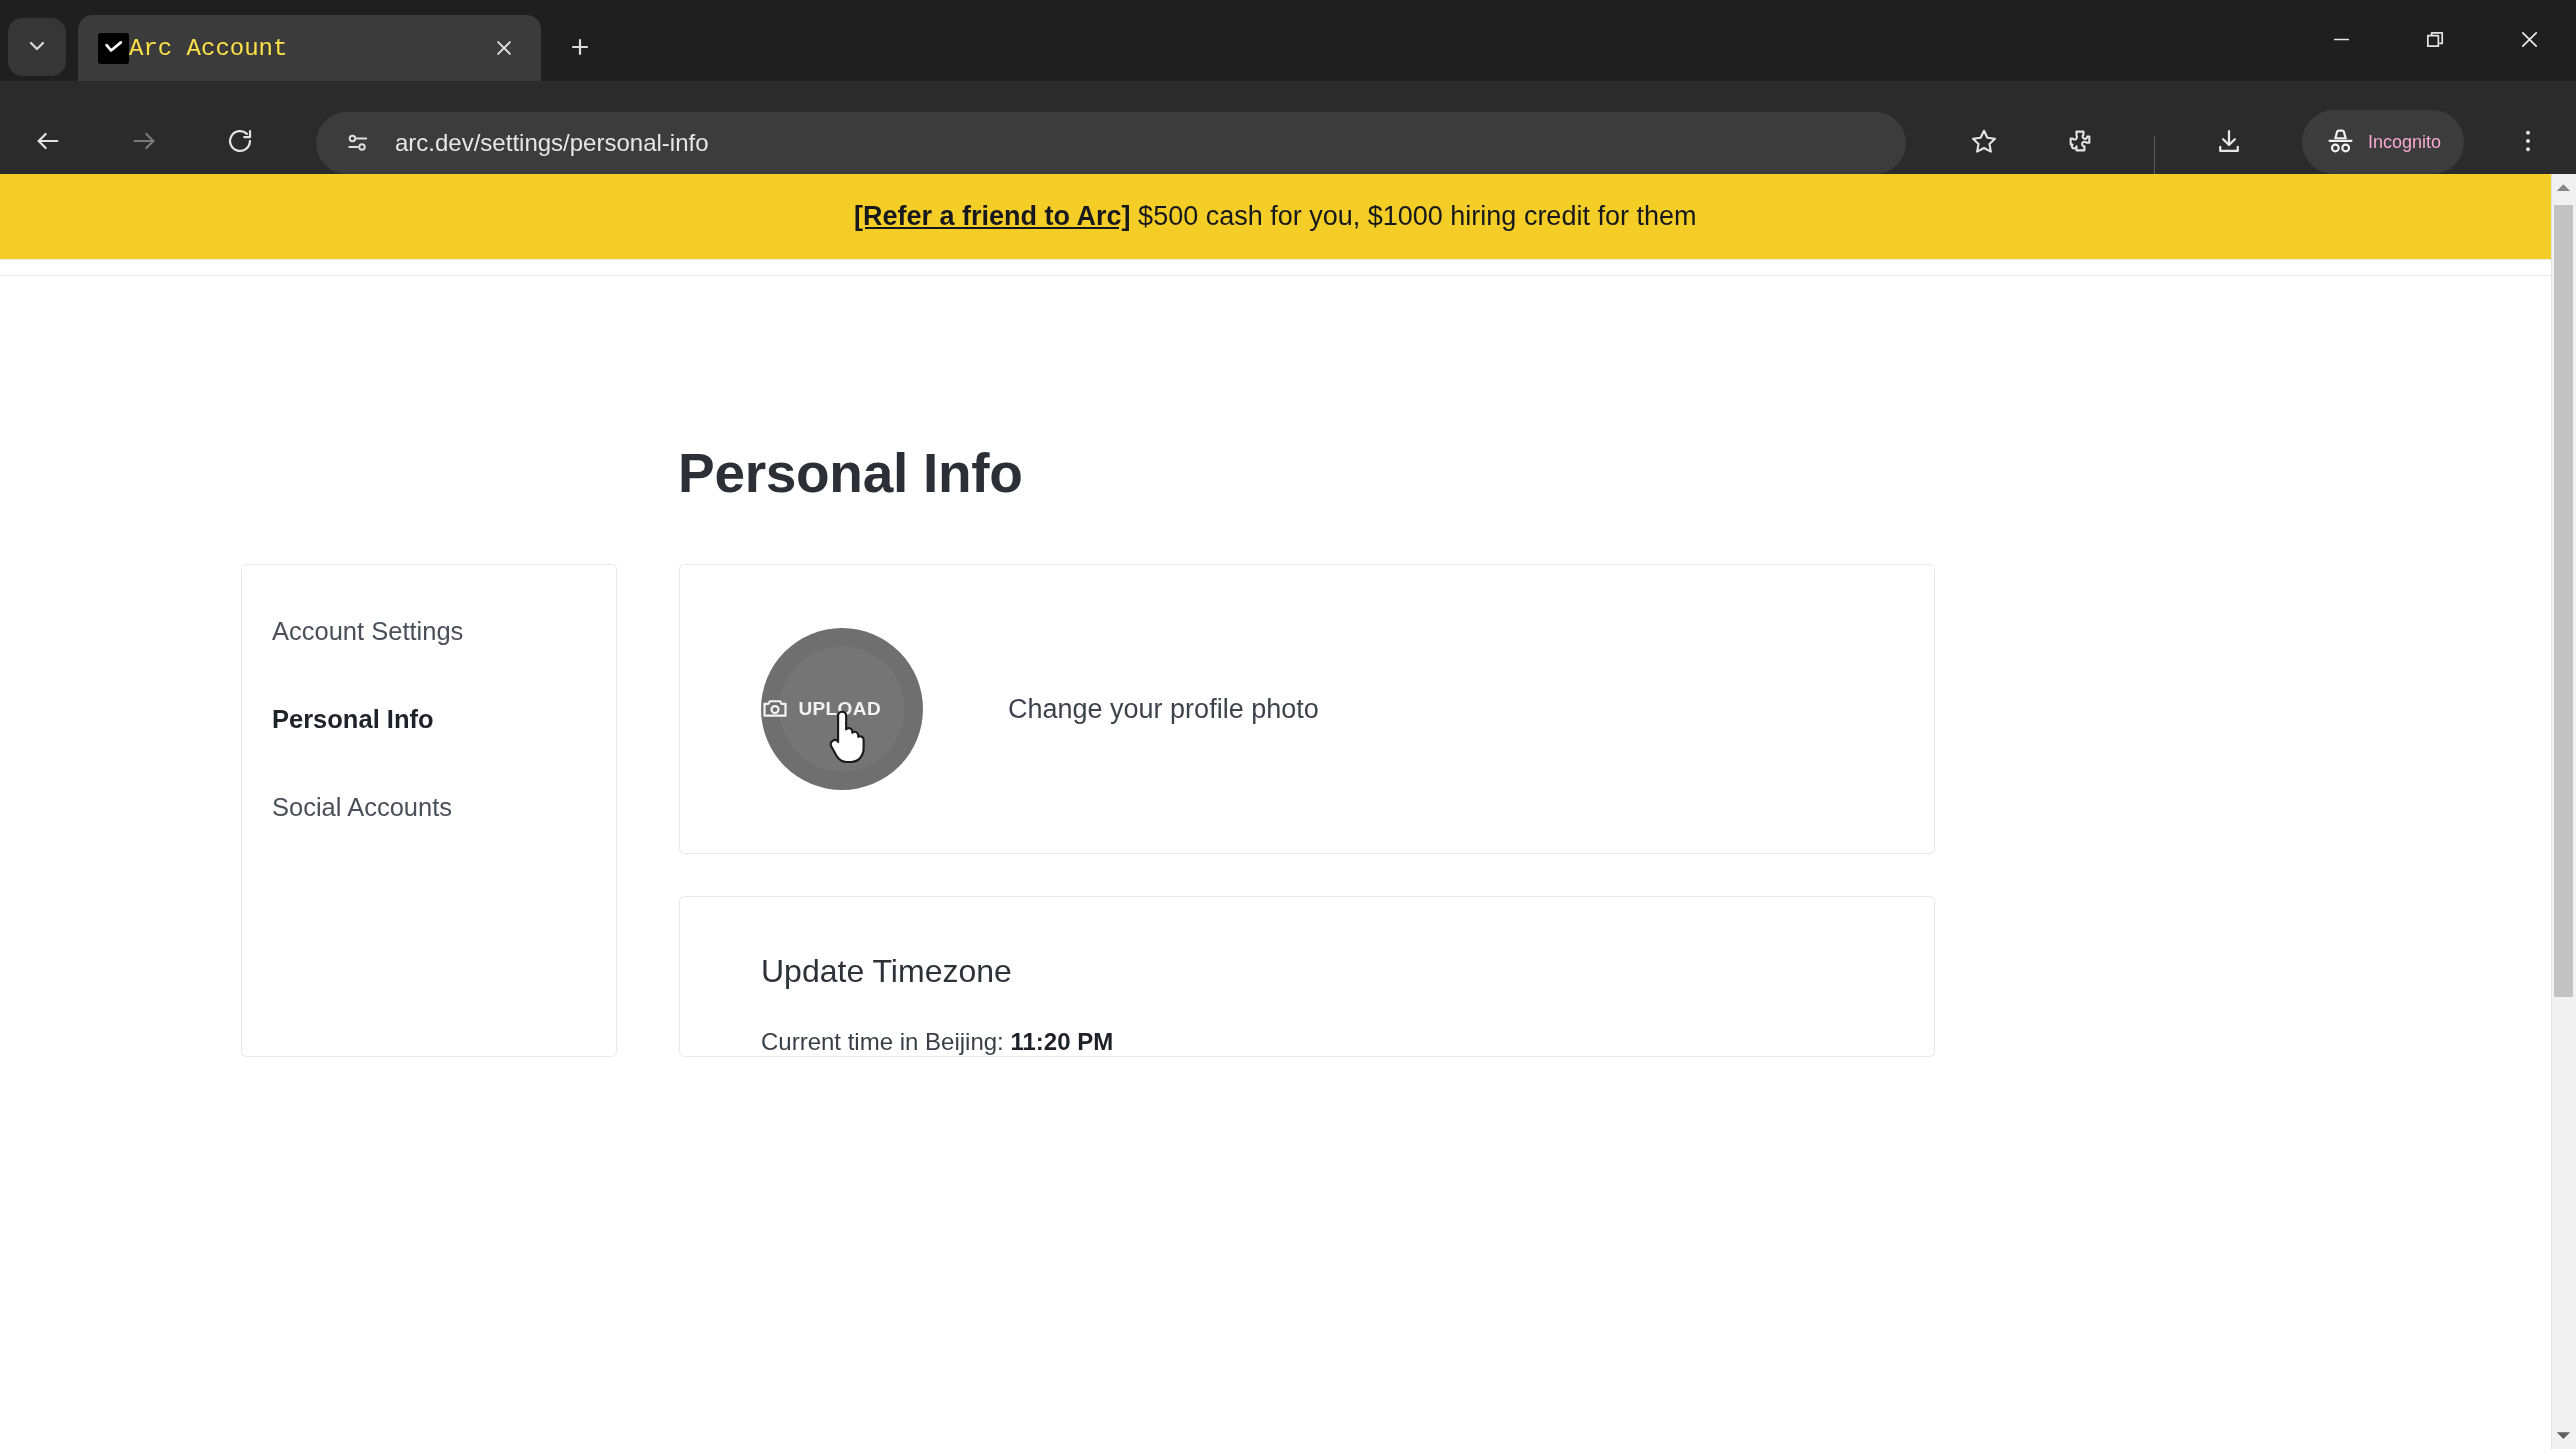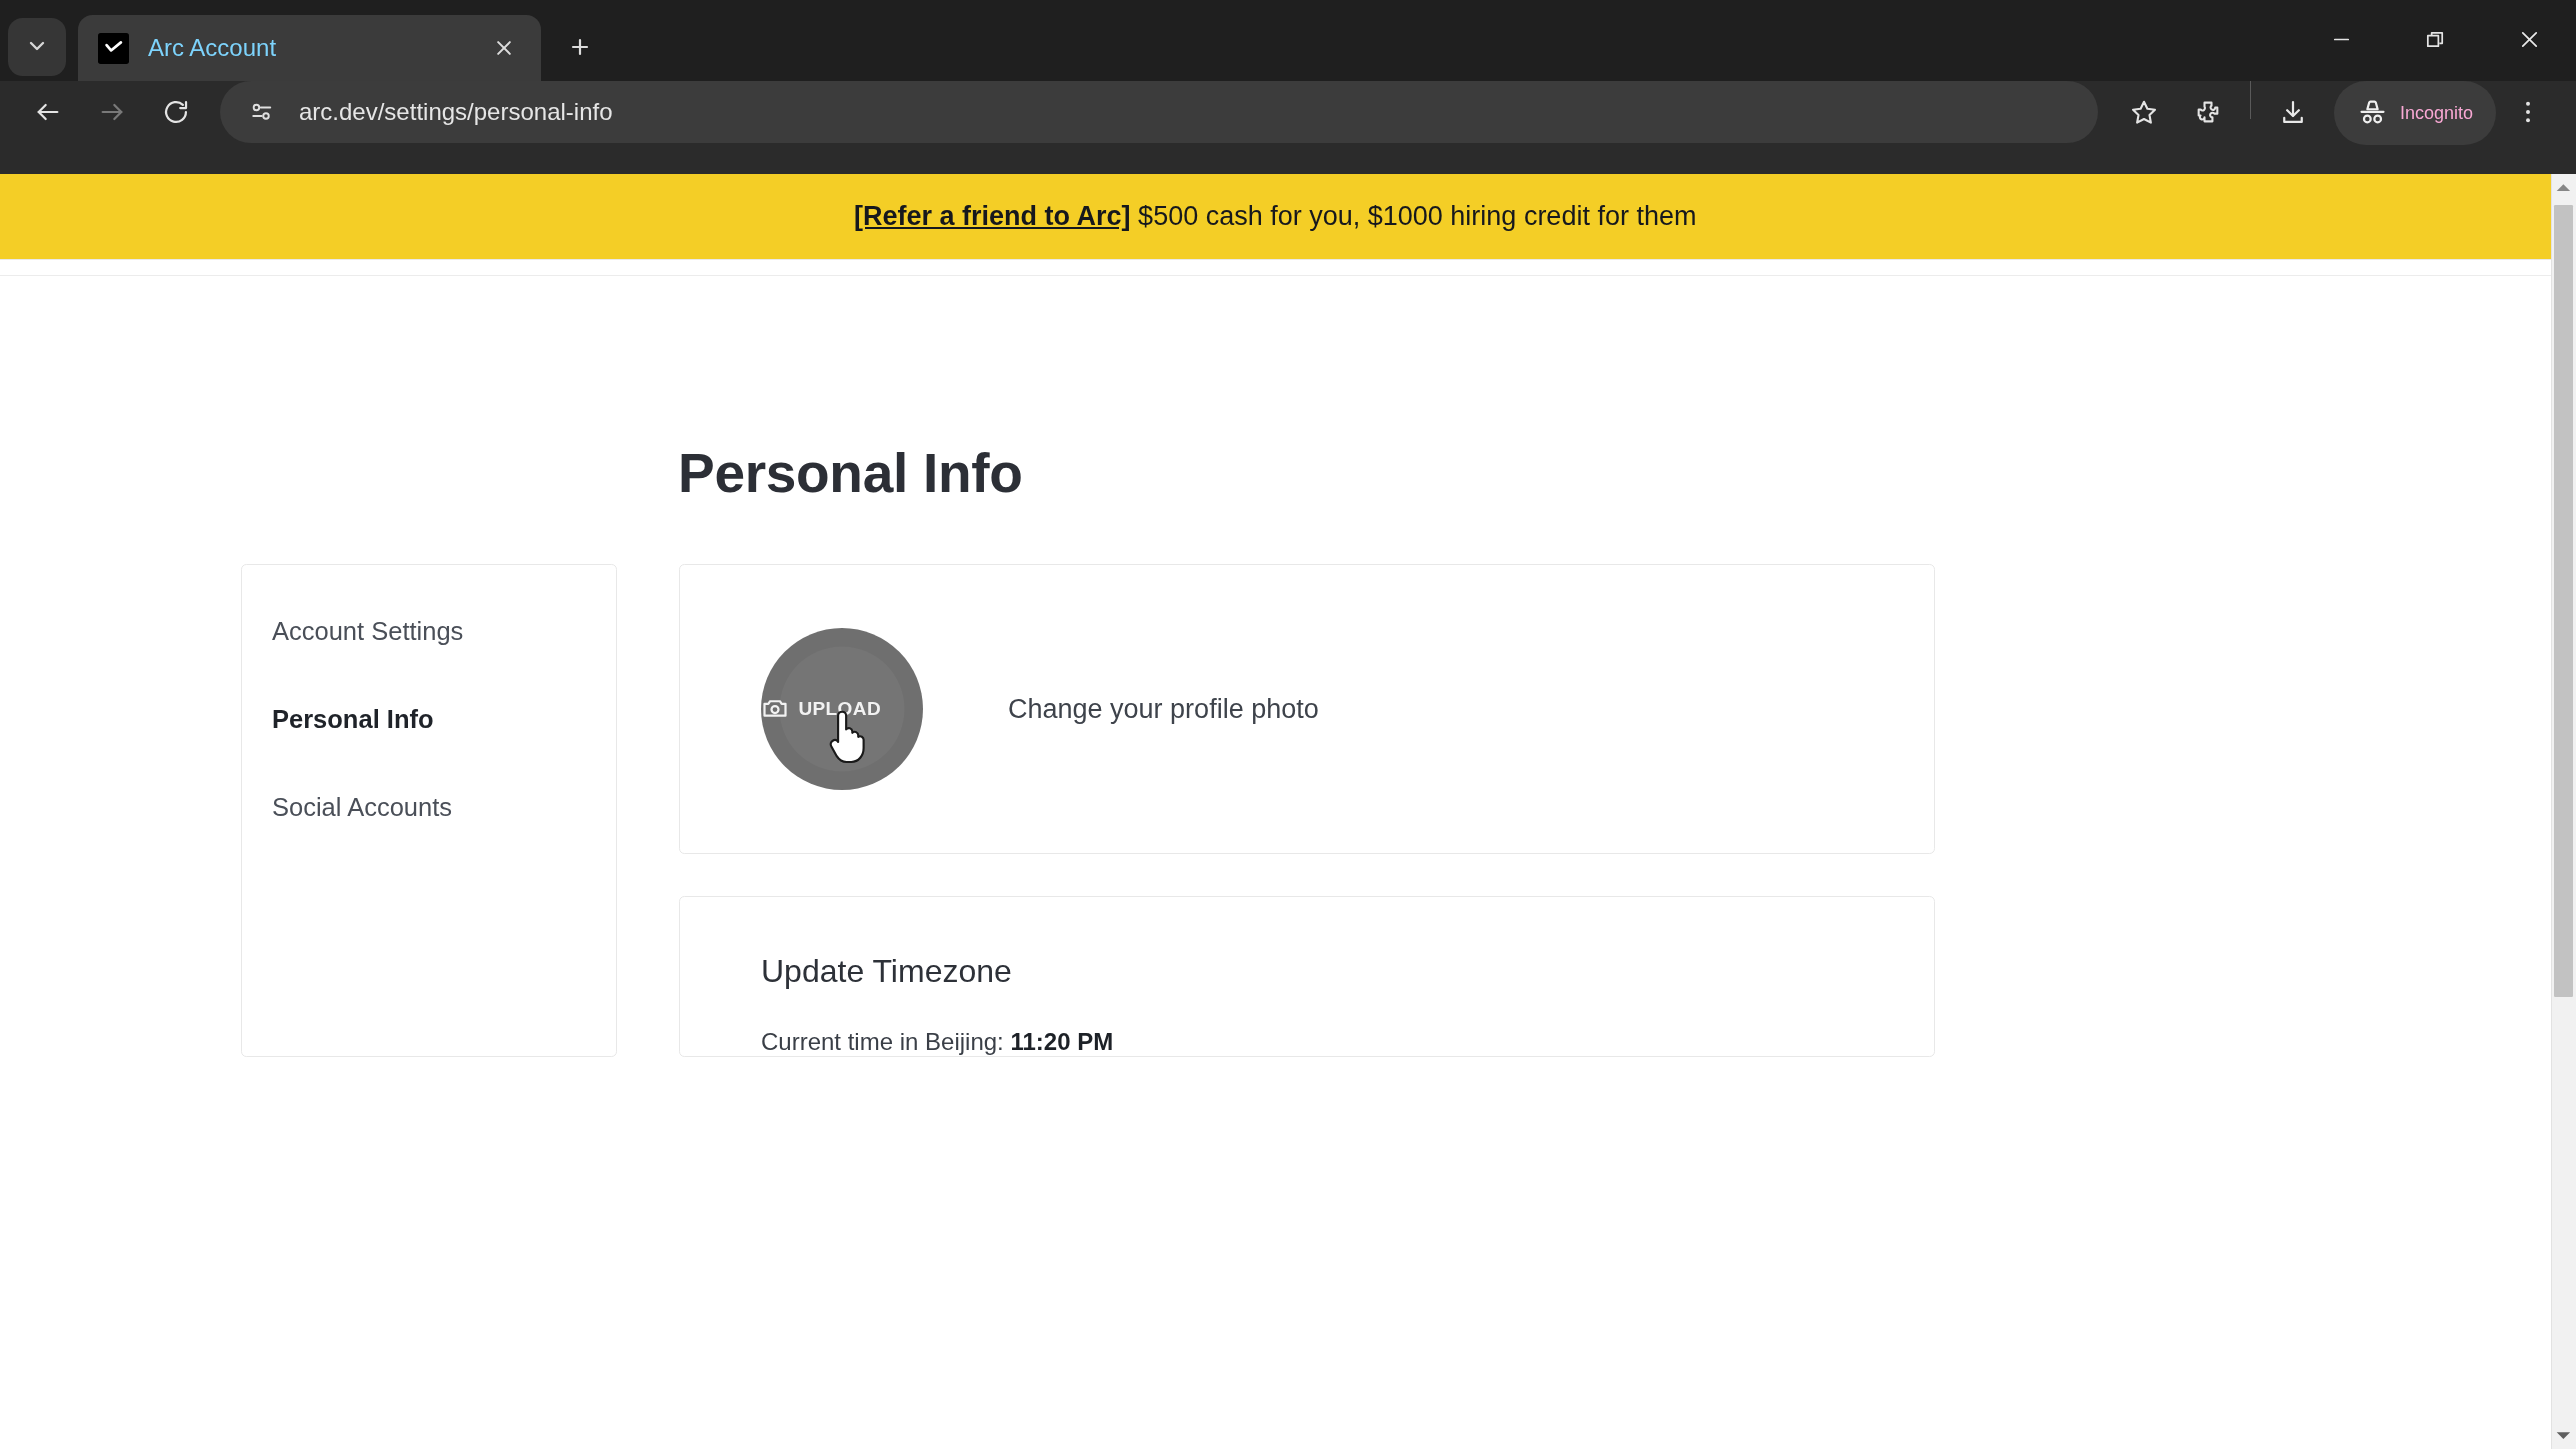--- a/index.html
+++ b/index.html
@@ -43,26 +43,26 @@
   }
   .tab-favicon {
     width: 31px; height: 31px;
     background: #000000;
     border-radius: 2.7px;
     display: flex; align-items: center; justify-content: center;
     flex: none;
   }
   .tab-favicon svg { width: 21.5px; height: 21.5px; }
   .tab-title {
-    color: #7dd3fc;
+    color: #fde047;
     font-size: 24px;
-    margin-left: 19px;
     white-space: nowrap;
     overflow: hidden;
     flex: 1;
+    font-family: Liberation Mono, monospace;
   }
   .tab-close {
     width: 36px; height: 36px;
     display: flex; align-items: center; justify-content: center;
     border-radius: 50%;
     flex: none;
   }
   .tab-close svg { width: 20px; height: 20px; }
 
   .newtab {
@@ -82,23 +82,24 @@
   .wc-btn {
     width: 94px; height: 81px;
     display: flex; align-items: center; justify-content: center;
   }
   .wc-btn svg { width: 23px; height: 23px; }
 
   
   .toolbar {
     height: 93px;
     background: #2b2b2b;
-    display: flex; align-items: flex-start;
+    display: flex; align-items: flex-end;
     padding: 0 16px;
     flex: none;
+    gap: 32px;
   }
   .nav-btn {
     width: 64px; height: 64px;
     display: flex; align-items: center; justify-content: center;
     border-radius: 50%;
     flex: none;
   }
   .nav-btn svg { width: 28px; height: 28px; }
   .nav-btn.disabled svg { opacity: 0.42; }
 

